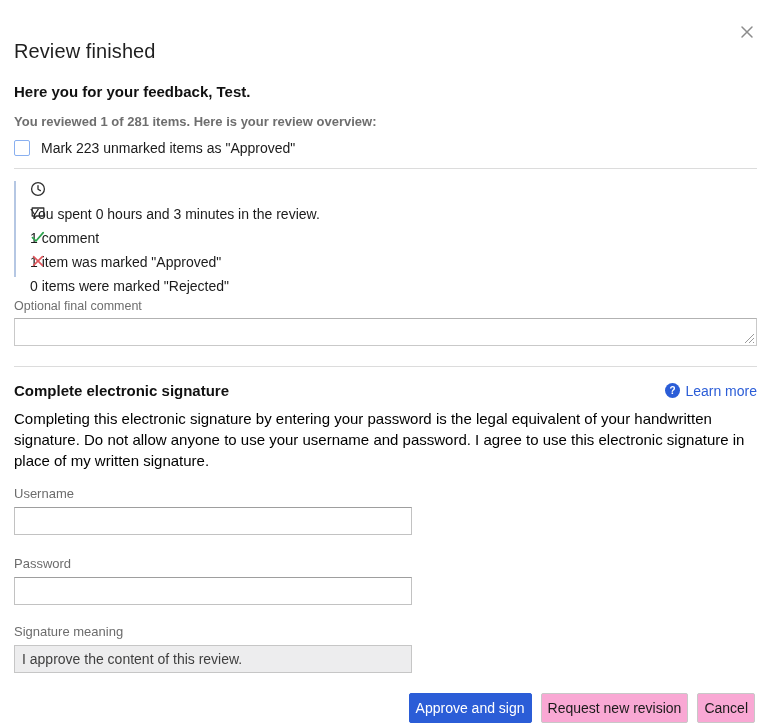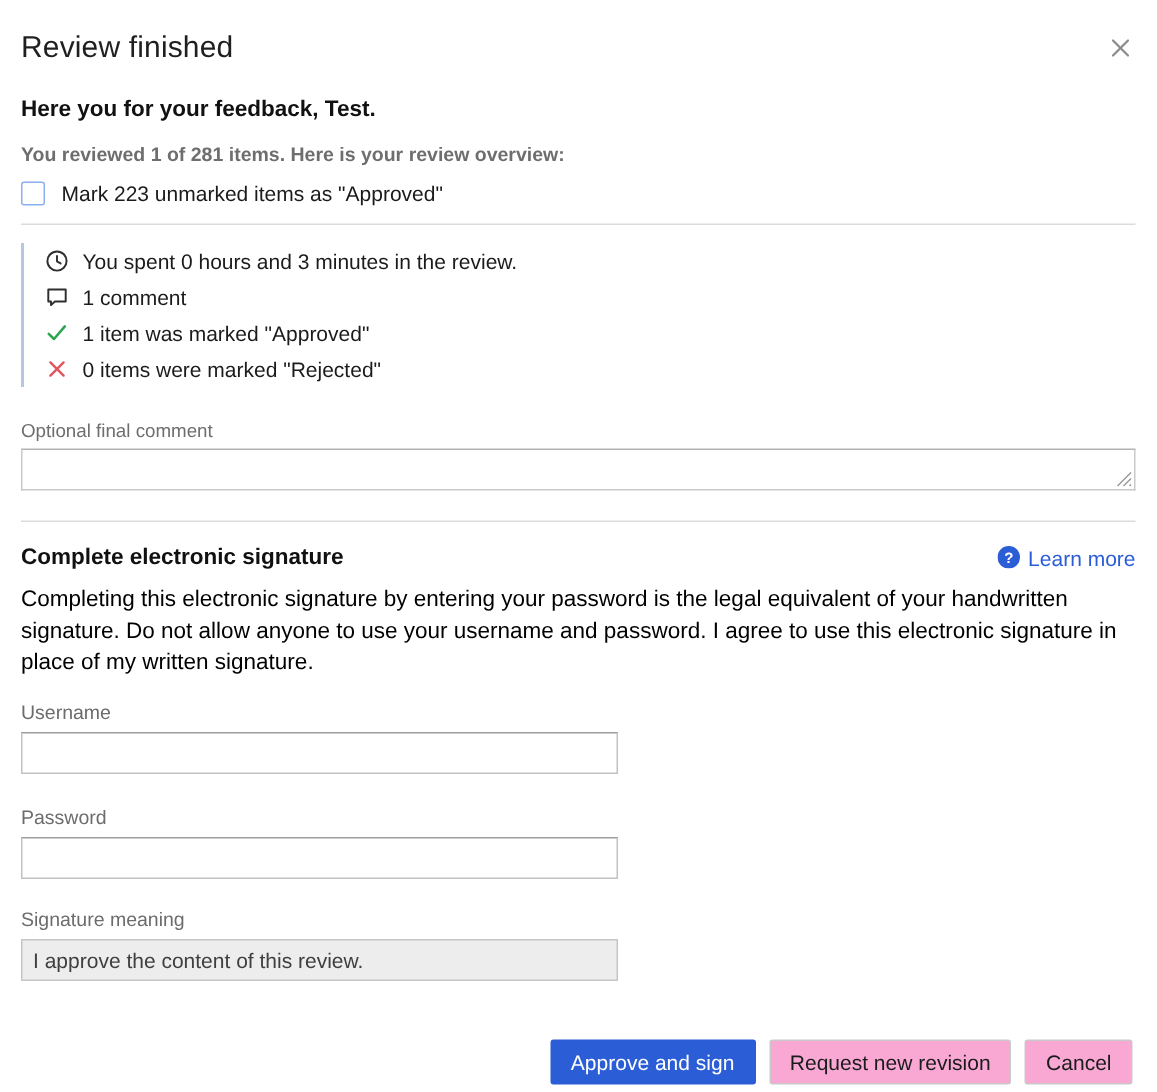--- a/index.html
+++ b/index.html
@@ -8,21 +8,21 @@
     font-family: "Liberation Sans", sans-serif;
     background: #ffffff;
     color: #1b1b1b;
     overflow: hidden;
     position: relative;
   }
   .dialog { padding: 21px 14px 0 14px; height: 100%; position: relative; }
 
   
   .header { display: flex; justify-content: space-between; align-items: flex-start; }
-  .title { font-size: 20px; font-weight: 400; color: #1f1f1f; letter-spacing: 0.1px; }
+  .title { font-size: 20px; font-weight: 400; color: #1f1f1f; letter-spacing: 0.1px; margin-top: 19px; }
   .close-btn {
     background: none; border: none; cursor: pointer; padding: 2px; margin-top: 1px;
     line-height: 0;
   }
 
   
   .thanks { margin-top: 20px; font-size: 15px; font-weight: 700; color: #111; }
   .summary { margin-top: 14px; font-size: 13px; font-weight: 700; color: #6e6e6e; }
 
   
@@ -32,21 +32,21 @@
     width: 16px; height: 16px; border: 1.5px solid #8ab0f0; border-radius: 2px;
     background: #fff; cursor: pointer; flex: 0 0 auto;
   }
   .checkbox-label { font-size: 14px; color: #1b1b1b; cursor: pointer; }
 
   .divider { border: none; border-top: 1px solid #dcdcdc; margin-top: 12px; }
   .divider-2 { border: none; border-top: 1px solid #dcdcdc; margin-top: 20px; }
 
   
   .stats { margin-top: 12px; border-left: 2px solid #b5c7e3; padding-left: 14px; }
-  .stat-row { display: flex; align-items: center; gap: 9px; height: 24px; font-size: 14px; color: #1b1b1b; }
+  .stat-row { display: flex; gap: 9px; height: 24px; font-size: 14px; color: #1b1b1b; flex-direction: column; }
   .stat-icon { width: 16px; height: 16px; flex: 0 0 auto; display: inline-flex; }
 
   
   .field-label { font-size: 12.5px; color: #6e6e6e; }
   .comment-label { margin-top: 22px; }
   .textarea-wrap { position: relative; margin-top: 5px; }
   textarea.final-comment {
     width: 743px; height: 28px; resize: none;
     border: 1px solid #c9c9c9; border-top-color: #b2b2b2;
     font-family: "Liberation Sans", sans-serif; font-size: 14px; padding: 4px 6px;
@@ -70,21 +70,21 @@
     font-family: "Liberation Sans", sans-serif; font-size: 14px; padding: 0 7px;
     color: #1b1b1b; background: #fff;
   }
   input.readonly-field {
     background: #ededee; color: #3f3f3f; border: 1px solid #c6c6c6;
   }
 
   
   .actions { position: absolute; top: 693px; right: 16px; display: flex; gap: 9px; }
   .btn {
-    height: 30px; padding: 0 13px; font-family: "Liberation Sans", sans-serif;
+    height: 30px; padding: 0 6px; font-family: "Liberation Sans", sans-serif;
     font-size: 14px; border-radius: 2px; cursor: pointer;
   }
   .btn-primary { background: #2b5dd7; border: 1px solid #2b5dd7; color: #ffffff; }
   .btn-secondary { background: #f9a8d4; border: 1px solid #c8c8c8; color: #1b1b1b; }
 </style>
 </head>
 <body>
 
 <div class="dialog">
 

